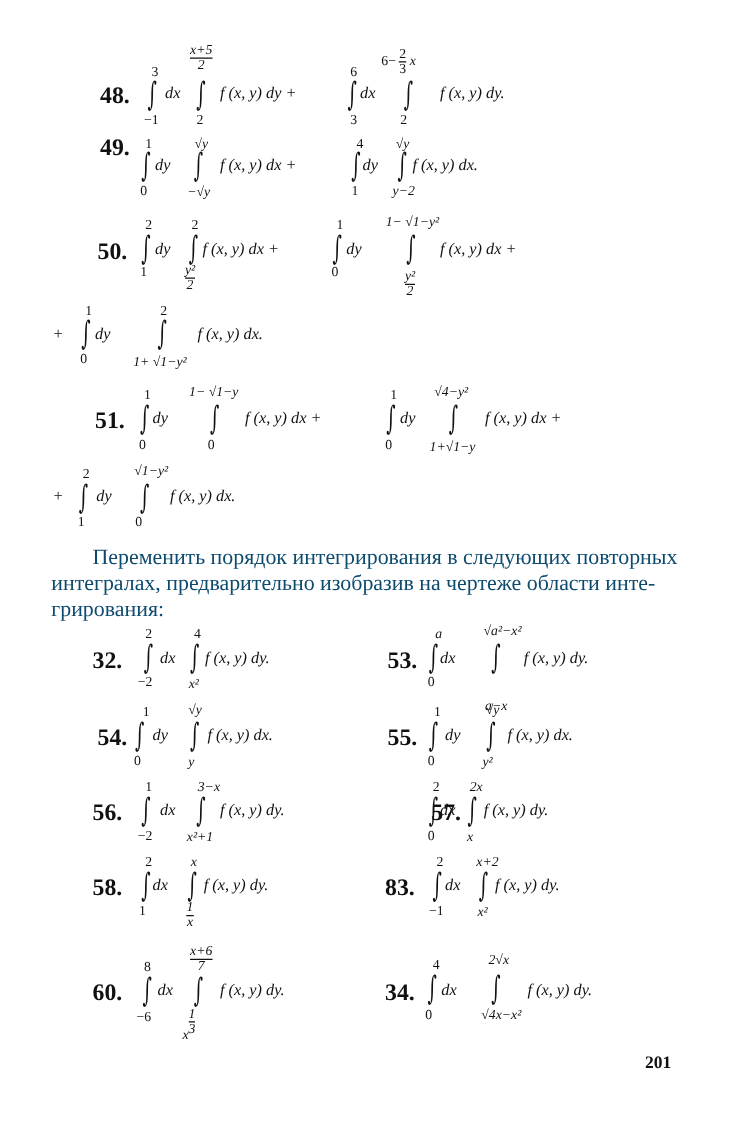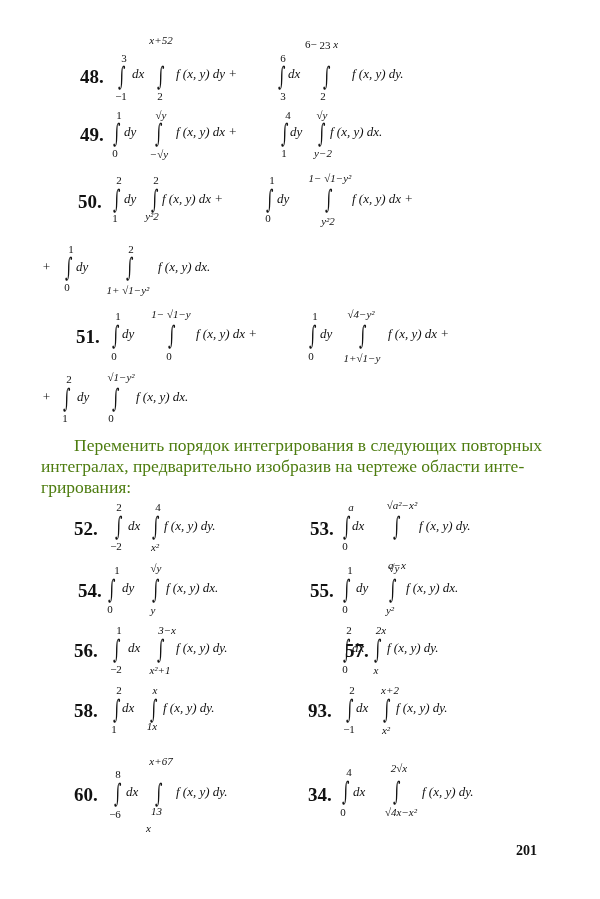--- a/index.html
+++ b/index.html
@@ -6,23 +6,23 @@
   body {
     width: 600px; height: 899px; position: relative; overflow: hidden;
     font-family: "Liberation Serif", "DejaVu Serif", serif; color: #111;
   }
   .abs { position: absolute; }
   .num { font-family: "Liberation Serif", serif; font-weight: bold; font-size: 19px; }
   .it { font-style: italic; font-size: 13px; white-space: nowrap; }
   .lim { font-family: "Liberation Serif", serif; font-size: 11px; white-space: nowrap; text-align: center; }
   .limi { font-style: italic; }
   .intg { font-family: "DejaVu Serif", serif; font-size: 26px; line-height: 1; transform: scaleX(0.55); transform-origin: left; }
-  .frac { display: inline-flex; flex-direction: row; align-items: center; line-height: 1; }
+  .frac { display: inline-flex; flex-direction: column; align-items: center; line-height: 1; }
   .frac .bar { border-top: 1px solid #111; width: 100%; }
-  .para { font-family: "Liberation Serif", serif; font-size: 17.5px; line-height: 21px; color: #4d7c0f; }
+  .para { font-family: "Liberation Serif", serif; font-size: 17.5px; line-height: 21px; color: #0c4a6e; }
   .pageno { font-family: "Liberation Serif", serif; font-weight: bold; font-size: 14px; }
 </style>
 </head>
 <body>
 
 <div>
   <span class="abs num" style="left:80px;top:66px;">48.</span>
   <span class="abs lim" style="left:117px;top:52px;width:14px;">3</span>
   <span class="abs intg" style="left:118px;top:63px;">∫</span>
   <span class="abs lim" style="left:110px;top:90px;width:22px;">−1</span>
@@ -49,21 +49,21 @@
         <span>3</span>
       </span>
     <span class="limi">x</span>
   </span>
   <span class="abs intg" style="left:323px;top:63px;">∫</span>
   <span class="abs lim" style="left:316px;top:90px;width:14px;">2</span>
   <span class="abs it" style="left:352px;top:66px;">f (x,  y) dy.</span>
 </div>
 
 <div>
-  <span class="abs num" style="left:80px;top:124px;">49.</span>
+  <span class="abs num" style="left:80px;top:108px;">49.</span>
   <span class="abs lim" style="left:112px;top:109px;width:14px;">1</span>
   <span class="abs intg" style="left:113px;top:120px;">∫</span>
   <span class="abs lim" style="left:108px;top:147px;width:14px;">0</span>
   <span class="abs it" style="left:124px;top:124px;">dy</span>
   <span class="abs lim limi" style="left:148px;top:109px;width:26px;">√y</span>
   <span class="abs intg" style="left:155px;top:120px;">∫</span>
   <span class="abs lim limi" style="left:142px;top:148px;width:34px;">−√y</span>
   <span class="abs it" style="left:176px;top:124px;">f (x,  y) dx +</span>
   <span class="abs lim" style="left:281px;top:109px;width:14px;">4</span>
   <span class="abs intg" style="left:281px;top:120px;">∫</span>
@@ -151,21 +151,21 @@
   <span class="abs it" style="left:136px;top:389px;">f (x,  y) dx.</span>
 </div>
 
 <div>
   <div class="abs para" style="left:74px;top:435px;">Переменить порядок  интегрирования в  следующих повторных</div>
   <div class="abs para" style="left:41px;top:456px;">интегралах, предварительно  изобразив на чертеже  области  инте-</div>
   <div class="abs para" style="left:41px;top:477px;">грирования:</div>
 </div>
 
 <div>
-  <span class="abs num" style="left:74px;top:518px;">52.</span>
+  <span class="abs num" style="left:74px;top:518px;">32.</span>
   <span class="abs lim" style="left:112px;top:501px;width:14px;">2</span>
   <span class="abs intg" style="left:115px;top:513px;">∫</span>
   <span class="abs lim" style="left:105px;top:540px;width:22px;">−2</span>
   <span class="abs it" style="left:128px;top:518px;">dx</span>
   <span class="abs lim" style="left:151px;top:501px;width:14px;">4</span>
   <span class="abs intg" style="left:152px;top:513px;">∫</span>
   <span class="abs lim limi" style="left:147px;top:541px;width:16px;">x²</span>
   <span class="abs it" style="left:164px;top:518px;">f (x,  y) dy.</span>
 </div>
 
@@ -241,21 +241,21 @@
     <span class="frac">
         <span>1</span>
         <span class="bar"></span>
         <span>x</span>
       </span>
   </span>
   <span class="abs it" style="left:163px;top:700px;">f (x,  y) dy.</span>
 </div>
 
 <div>
-  <span class="abs num" style="left:308px;top:700px;">93.</span>
+  <span class="abs num" style="left:308px;top:700px;">83.</span>
   <span class="abs lim" style="left:345px;top:684px;width:14px;">2</span>
   <span class="abs intg" style="left:346px;top:696px;">∫</span>
   <span class="abs lim" style="left:338px;top:723px;width:22px;">−1</span>
   <span class="abs it" style="left:356px;top:700px;">dx</span>
   <span class="abs lim limi" style="left:375px;top:684px;width:30px;">x+2</span>
   <span class="abs intg" style="left:383px;top:696px;">∫</span>
   <span class="abs lim limi" style="left:378px;top:724px;width:16px;">x²</span>
   <span class="abs it" style="left:396px;top:700px;">f (x,  y) dy.</span>
 </div>
 

